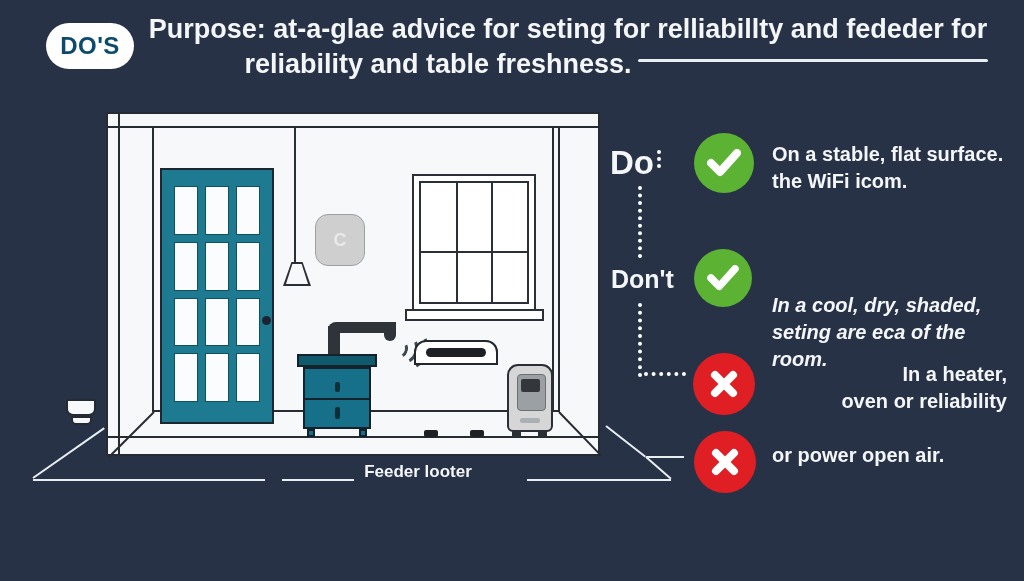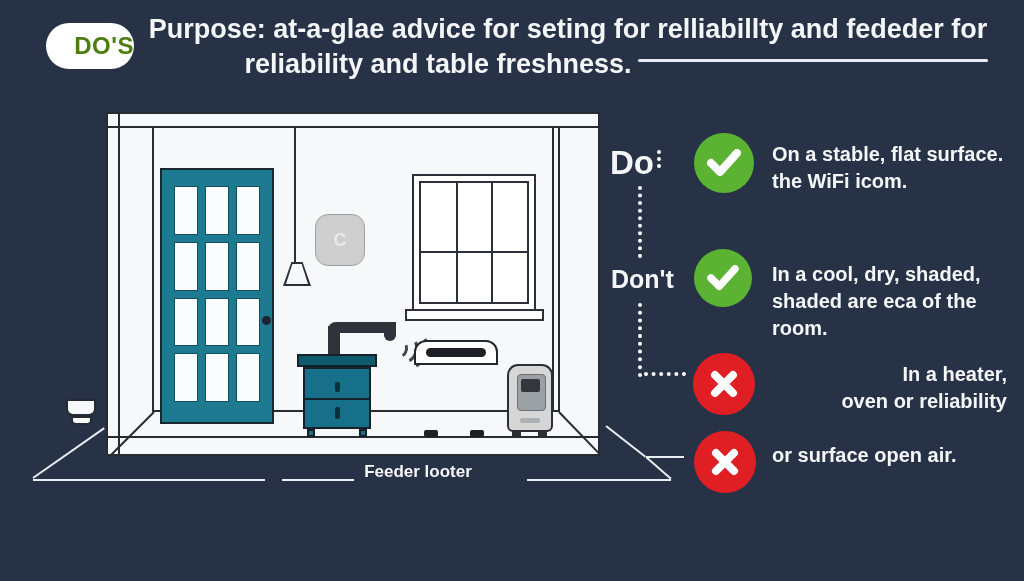--- a/index.html
+++ b/index.html
@@ -4,21 +4,21 @@
 <style>
   html,body{margin:0;padding:0;}
   #canvas{
     position:relative;width:1024px;height:581px;overflow:hidden;
     background:#273247;
     font-family:"Liberation Sans",sans-serif;font-weight:700;color:#f4f6f8;
   }
   .abs{position:absolute;}
   
   .badge{left:46px;top:23px;width:88px;height:46px;background:#ffffff;border-radius:24px;
-    display:flex;align-items:center;justify-content:flex-end;color:#4d7c0f;font-size:24px;letter-spacing:.5px;}
+    display:flex;align-items:center;justify-content:center;color:#0c4a6e;font-size:24px;letter-spacing:.5px;}
   .title-l1{left:142px;top:13px;width:852px;text-align:center;font-size:27px;line-height:33px;}
   .title-l2{left:142px;top:48px;width:592px;text-align:center;font-size:27px;line-height:33px;}
   .title-underline{left:638px;top:59px;width:350px;height:3px;background:#e8edf2;border-radius:2px;}
   
   .room{left:106px;top:112px;width:494px;height:344px;background:#f7f8f9;border:2px solid #272c33;box-sizing:border-box;}
   .rline{position:absolute;background:#272c33;}
   .room .ceil{left:0;top:12px;width:100%;height:2px;}
   .room .lwall1{left:10px;top:0;width:2px;height:100%;}
   .room .lwall2{left:44px;top:12px;width:2px;height:286px;}
   .room .rwall1{left:444px;top:12px;width:2px;height:286px;}
@@ -101,21 +101,21 @@
   .dotv2{left:638px;top:303px;height:74px;border-left:4px dotted #ffffff;width:0;}
   .doth{left:644px;top:372px;width:42px;border-top:4px dotted #ffffff;height:0;}
   .mark{border-radius:50%;display:flex;align-items:center;justify-content:center;}
   .mark svg{display:block;}
   .c1{left:694px;top:133px;width:60px;height:60px;background:#5bb233;}
   .c2{left:694px;top:249px;width:58px;height:58px;background:#5bb233;}
   .c3{left:693px;top:353px;width:62px;height:62px;background:#e01f25;}
   .c4{left:694px;top:431px;width:62px;height:62px;background:#e01f25;}
   .itext{left:772px;width:235px;font-size:20px;line-height:27px;}
   .t1{top:141px;}
-  .t2{top:261px;}
+  .t2{top:292px;font-style:italic;}
   .t3{top:361px;text-align:right;}
   .t4{top:442px;}
 </style>
 </head>
 <body>
 
 <div id="canvas">
 
   <div class="abs badge">
     <span>DO'S</span>
@@ -234,36 +234,36 @@
     <div>the WiFi icom.</div>
   </div>
 
   <div class="abs mark c2">
     <svg width="32" height="26" viewBox="0 0 34 28">
         <path d="M4 14 L13 23 L30 4" fill="none" stroke="#ffffff" stroke-width="8" stroke-linecap="round" stroke-linejoin="round"></path>
       </svg>
   </div>
   <div class="abs itext t2">
     <div>In a cool, dry, shaded,</div>
-    <div>shaded are eca of the</div>
+    <div>seting are eca of the</div>
     <div>room.</div>
   </div>
 
   <div class="abs mark c3">
     <svg width="30" height="30" viewBox="0 0 30 30">
         <path d="M6 6 L24 24 M24 6 L6 24" fill="none" stroke="#ffffff" stroke-width="8" stroke-linecap="round"></path>
       </svg>
   </div>
   <div class="abs itext t3">
     <div>In a heater,</div>
     <div>oven or reliability</div>
   </div>
 
   <div class="abs mark c4">
     <svg width="30" height="30" viewBox="0 0 30 30">
         <path d="M6 6 L24 24 M24 6 L6 24" fill="none" stroke="#ffffff" stroke-width="8" stroke-linecap="round"></path>
       </svg>
   </div>
   <div class="abs itext t4">
-    <div>or surface open air.</div>
+    <div>or power open air.</div>
   </div>
 
 </div>
 
 </body></html>

